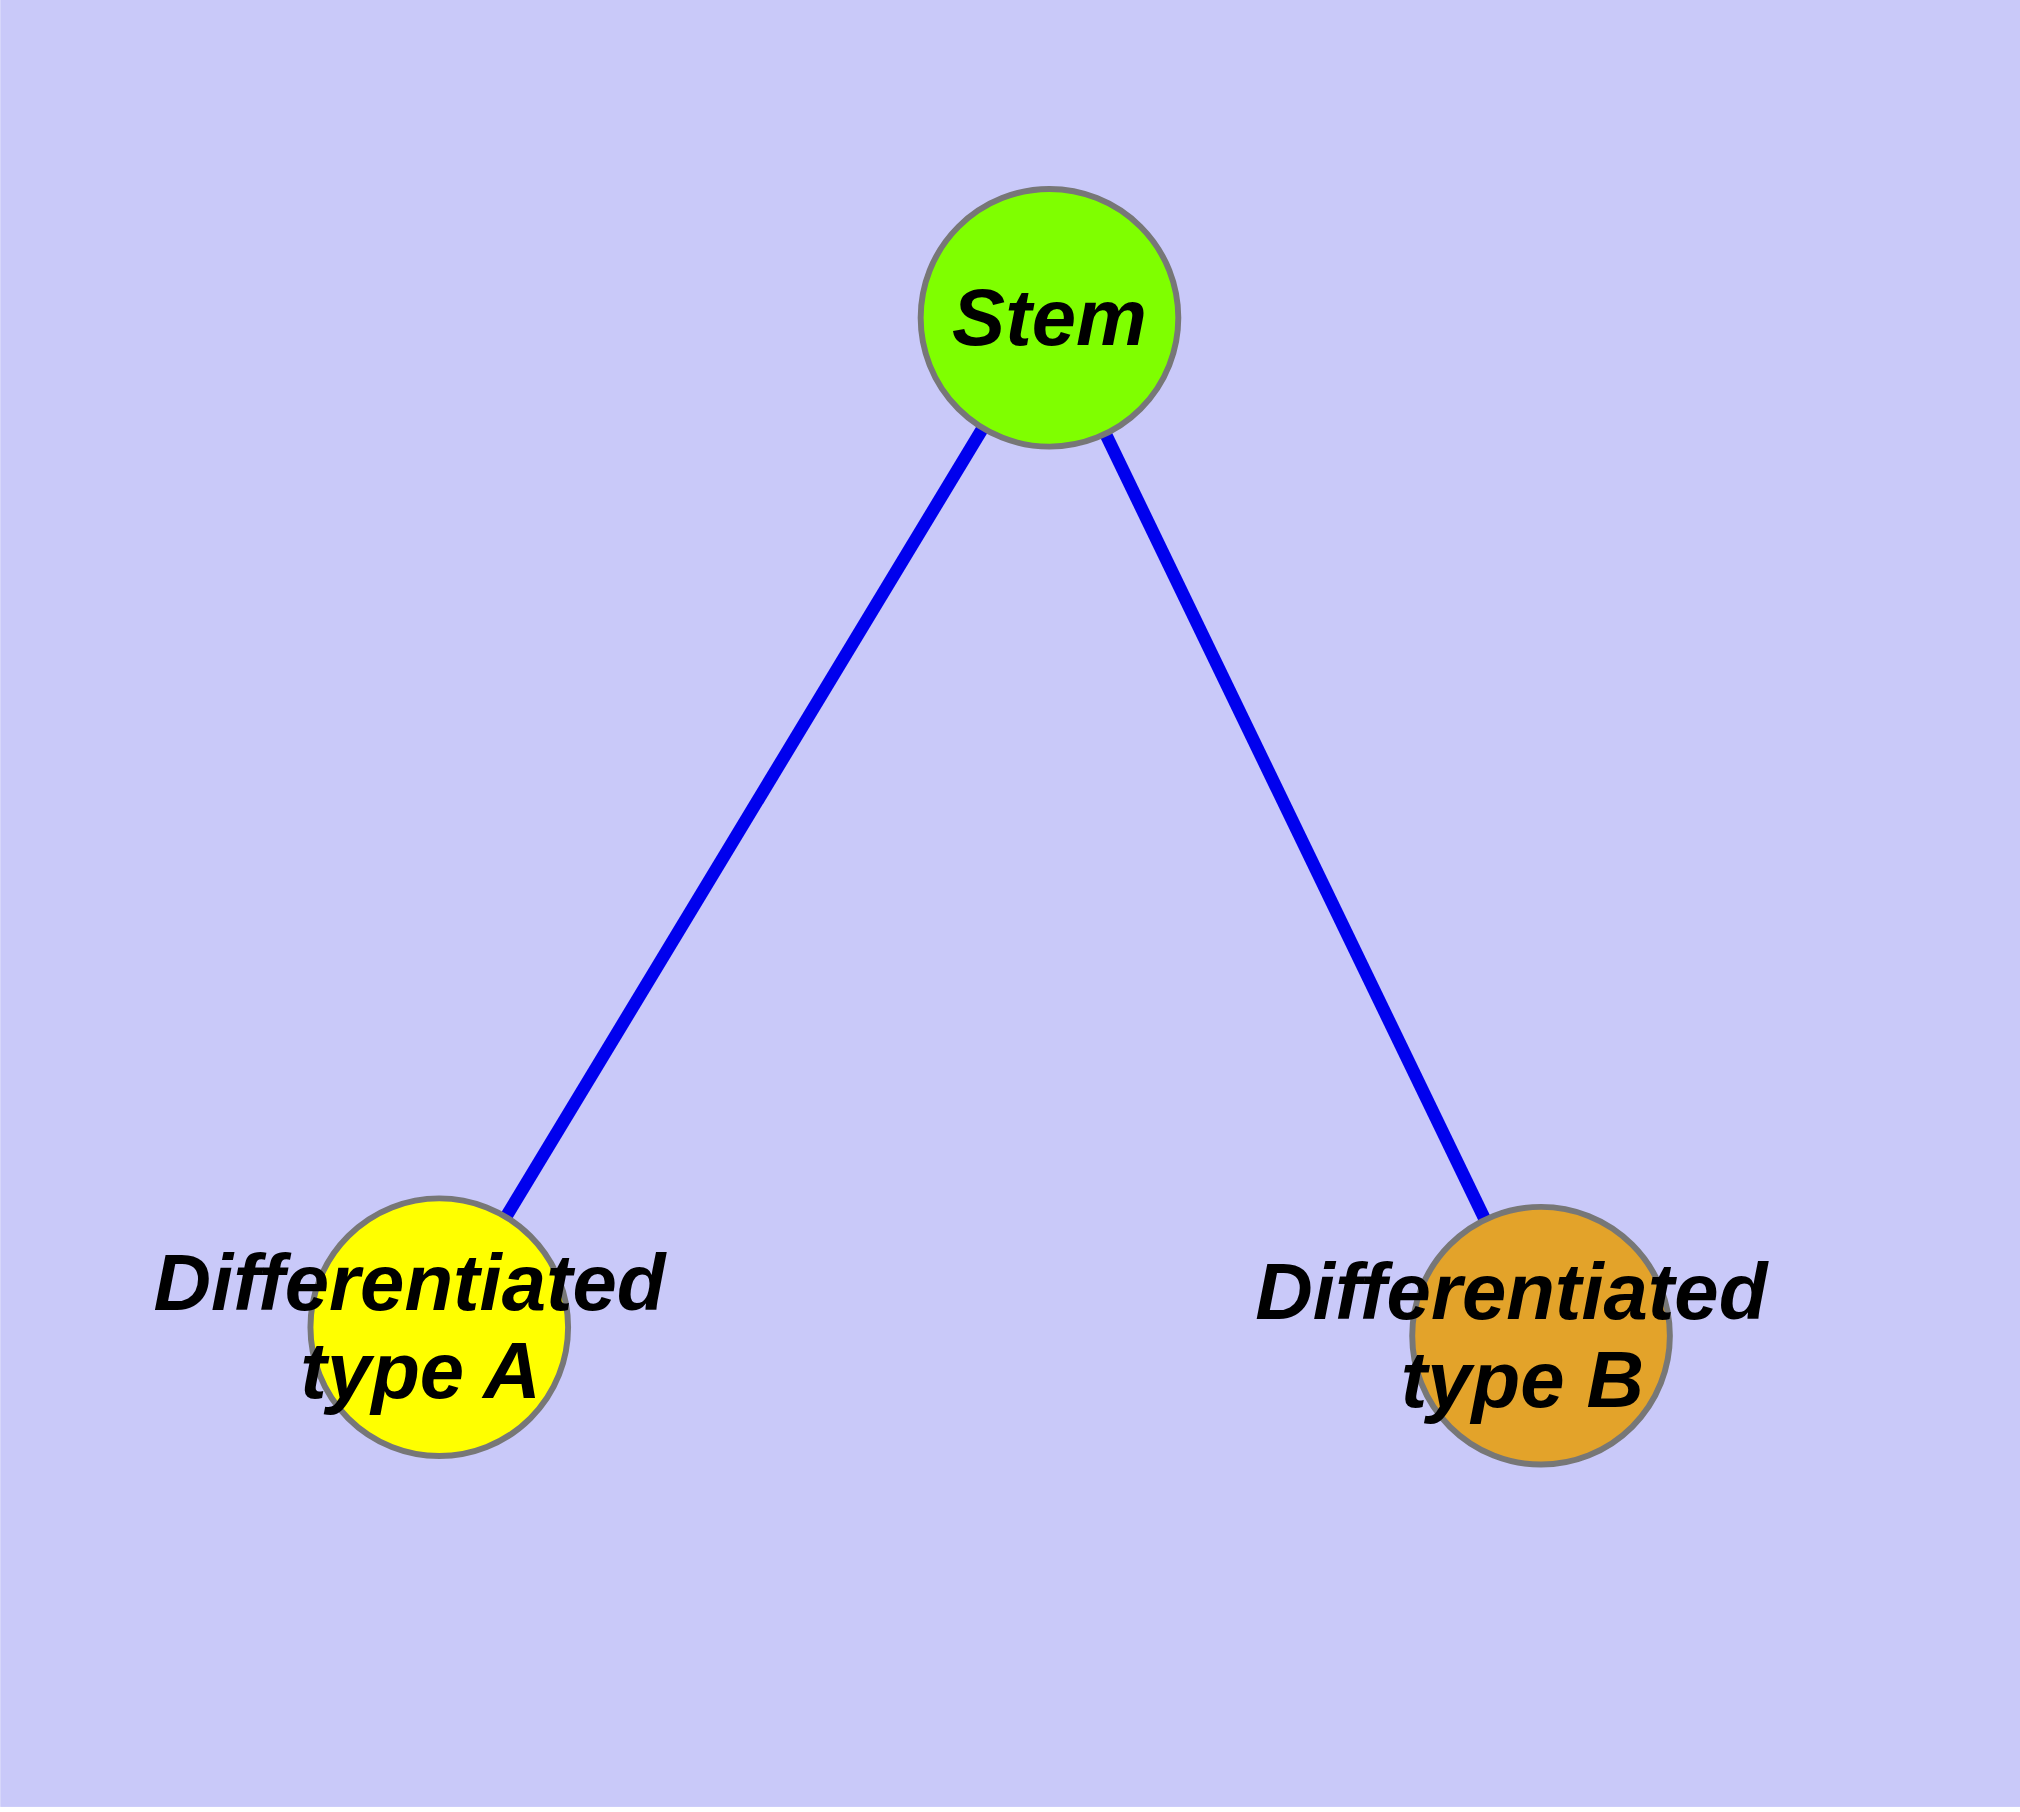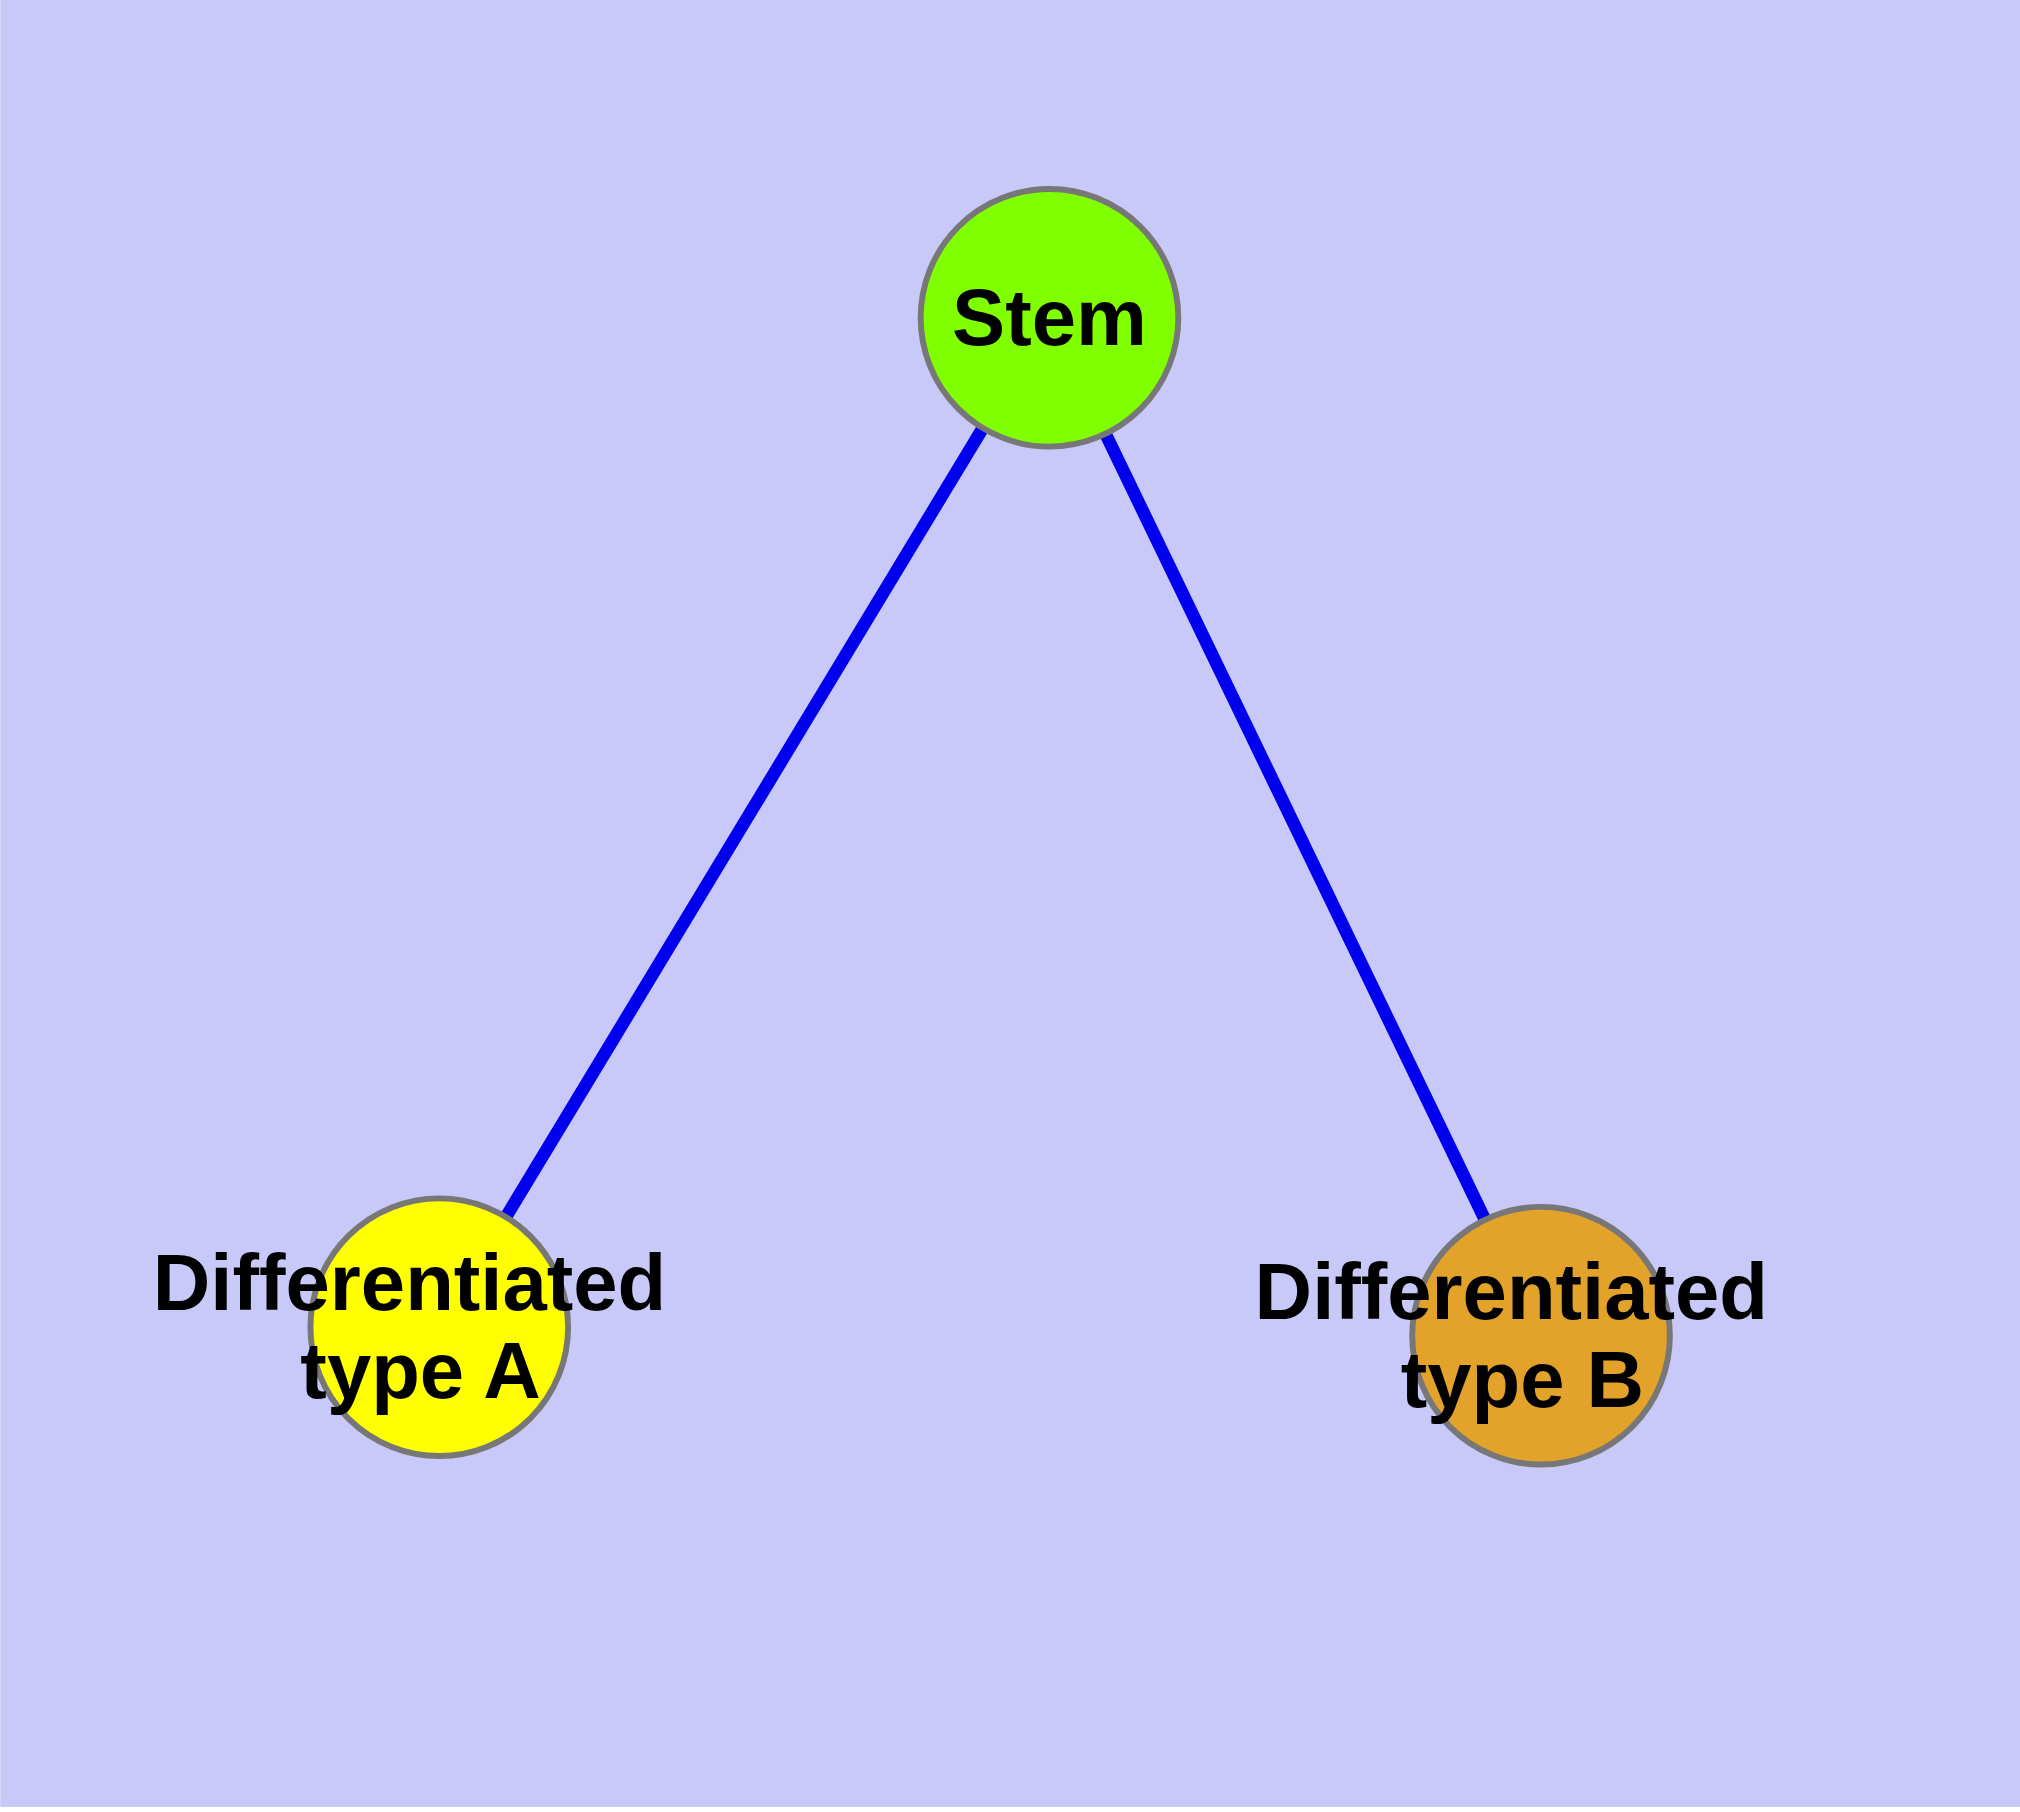--- a/index.html
+++ b/index.html
@@ -17,20 +17,21 @@
     height: 1812px;
     overflow: hidden;
     background: #ffffff;
   }
   #graph-surface {
     position: absolute;
     left: 0;
     top: 0;
     width: 2021px;
     height: 1807px;
+    font-style: italic;
   }
   #graph-svg {
     position: absolute;
     left: 0;
     top: 0;
     width: 2021px;
     height: 1812px;
     display: block;
   }
   .node-label {

